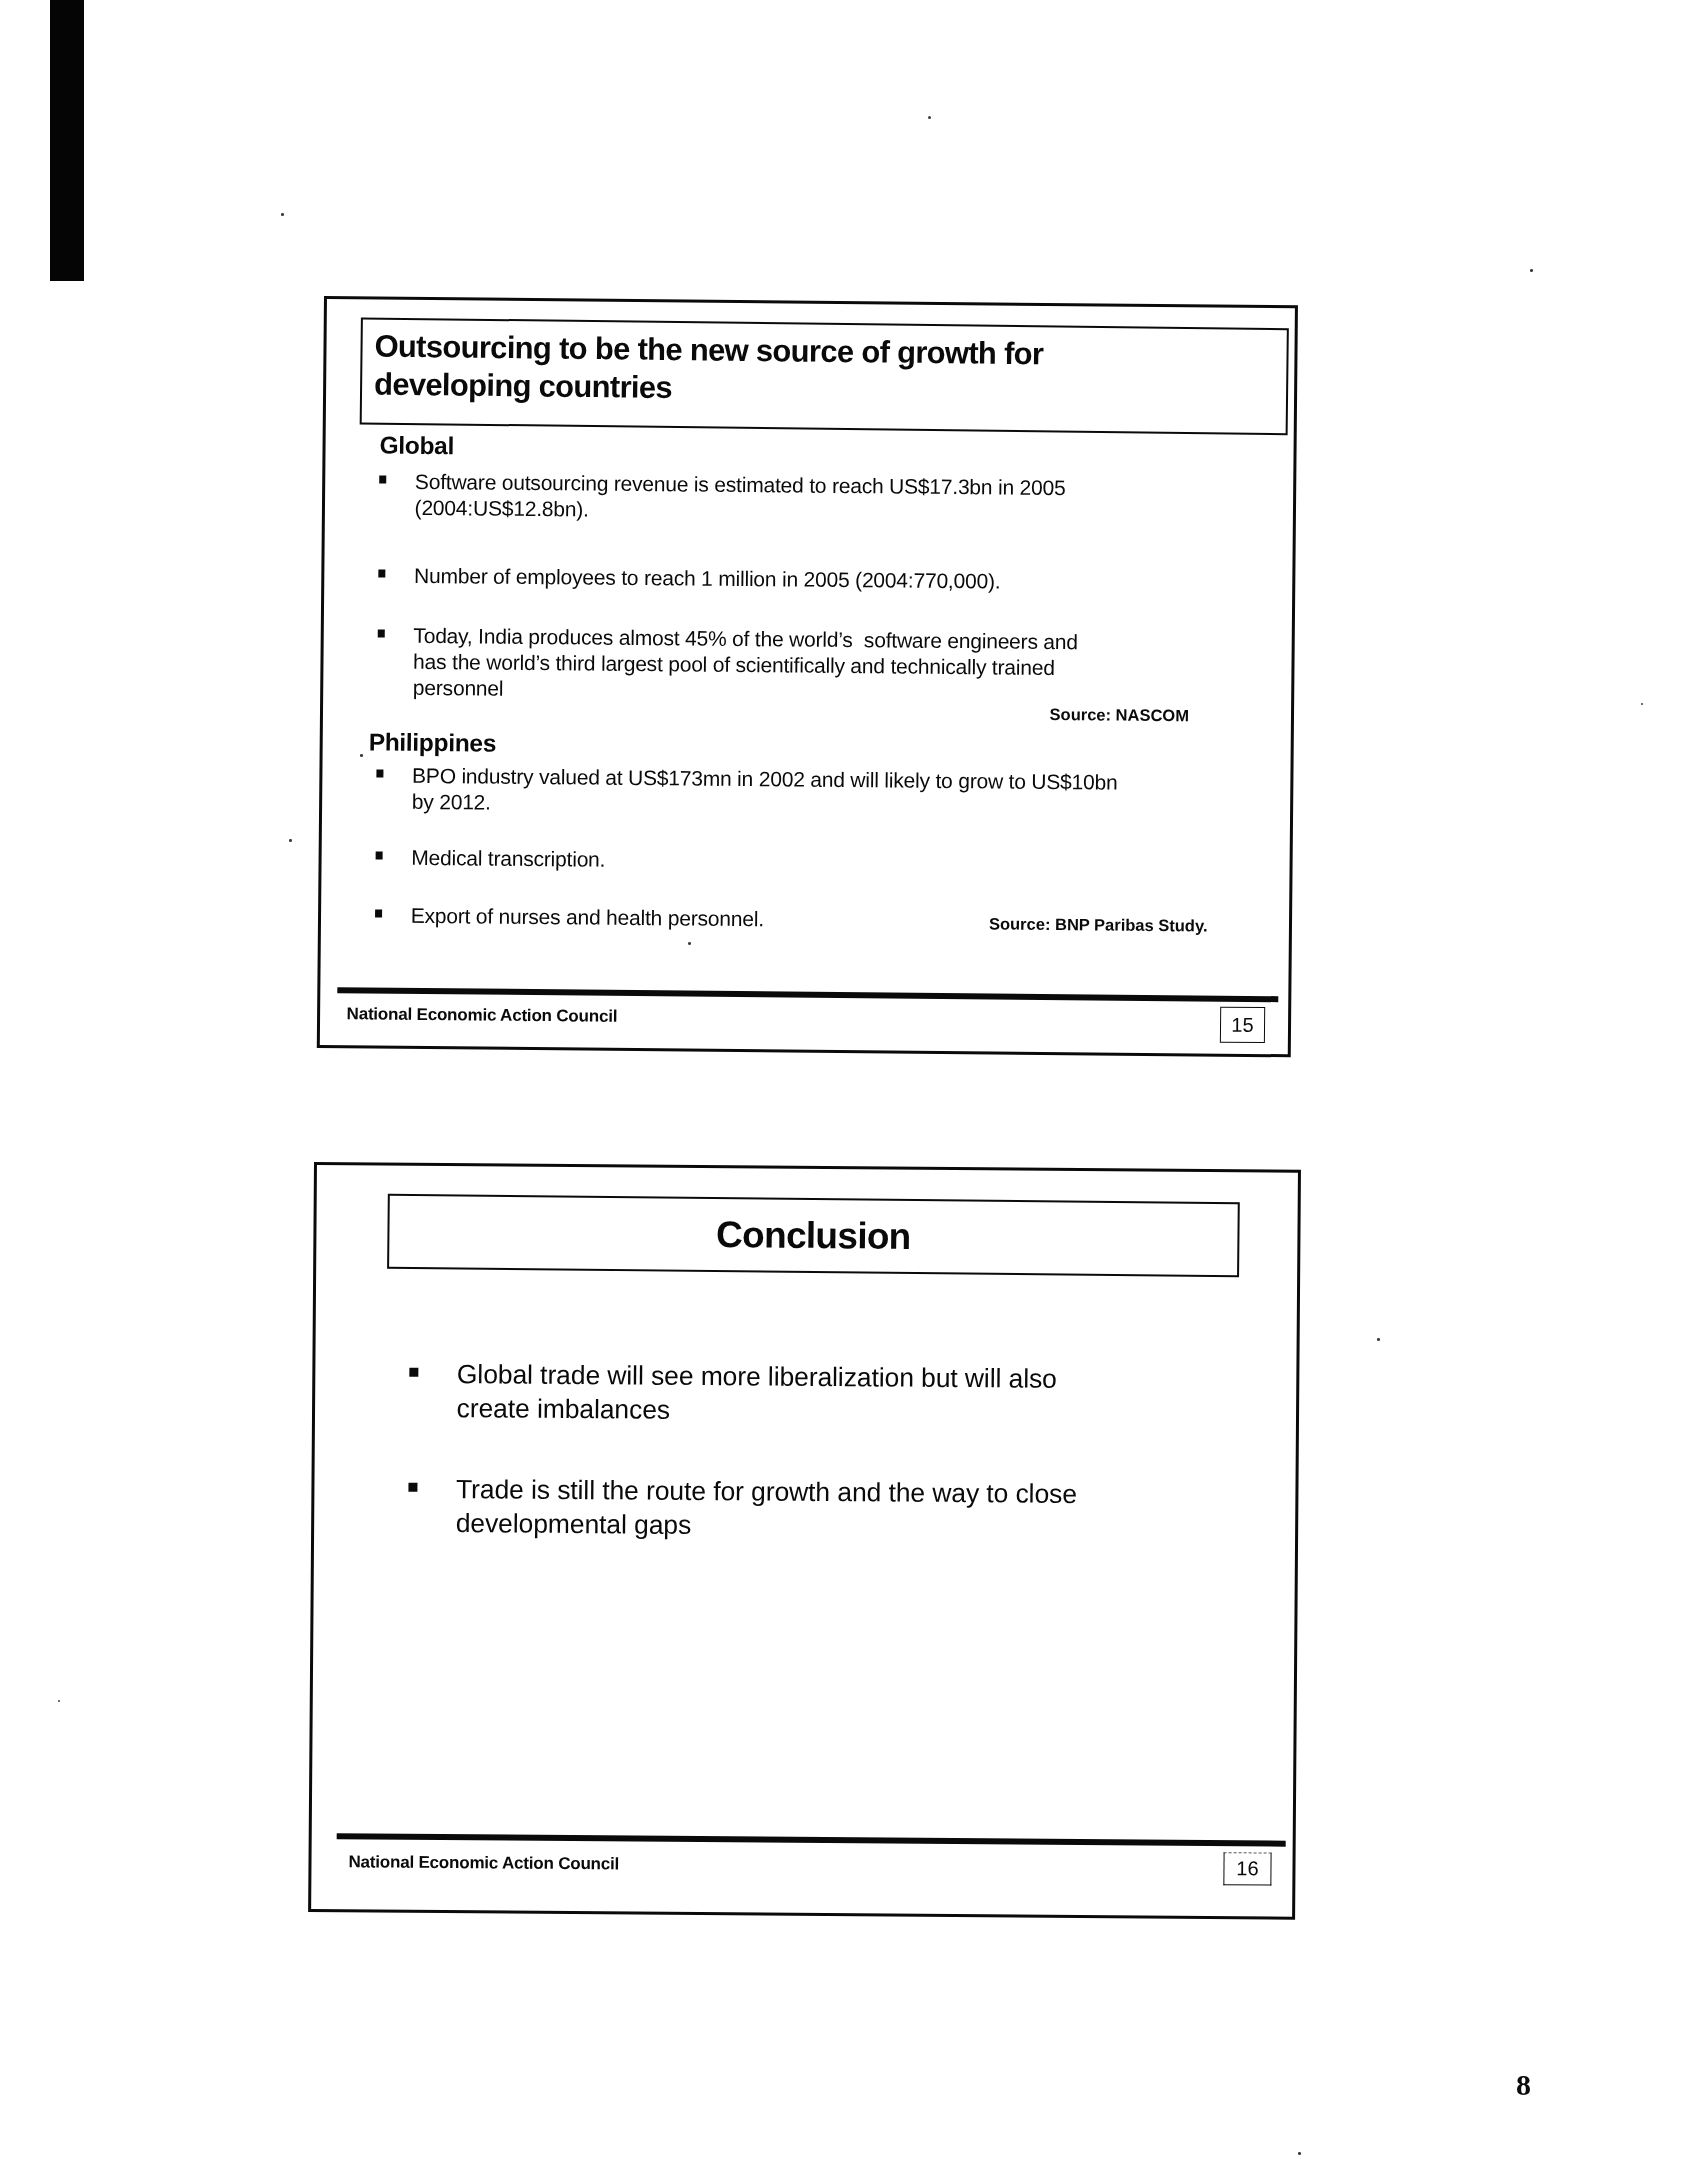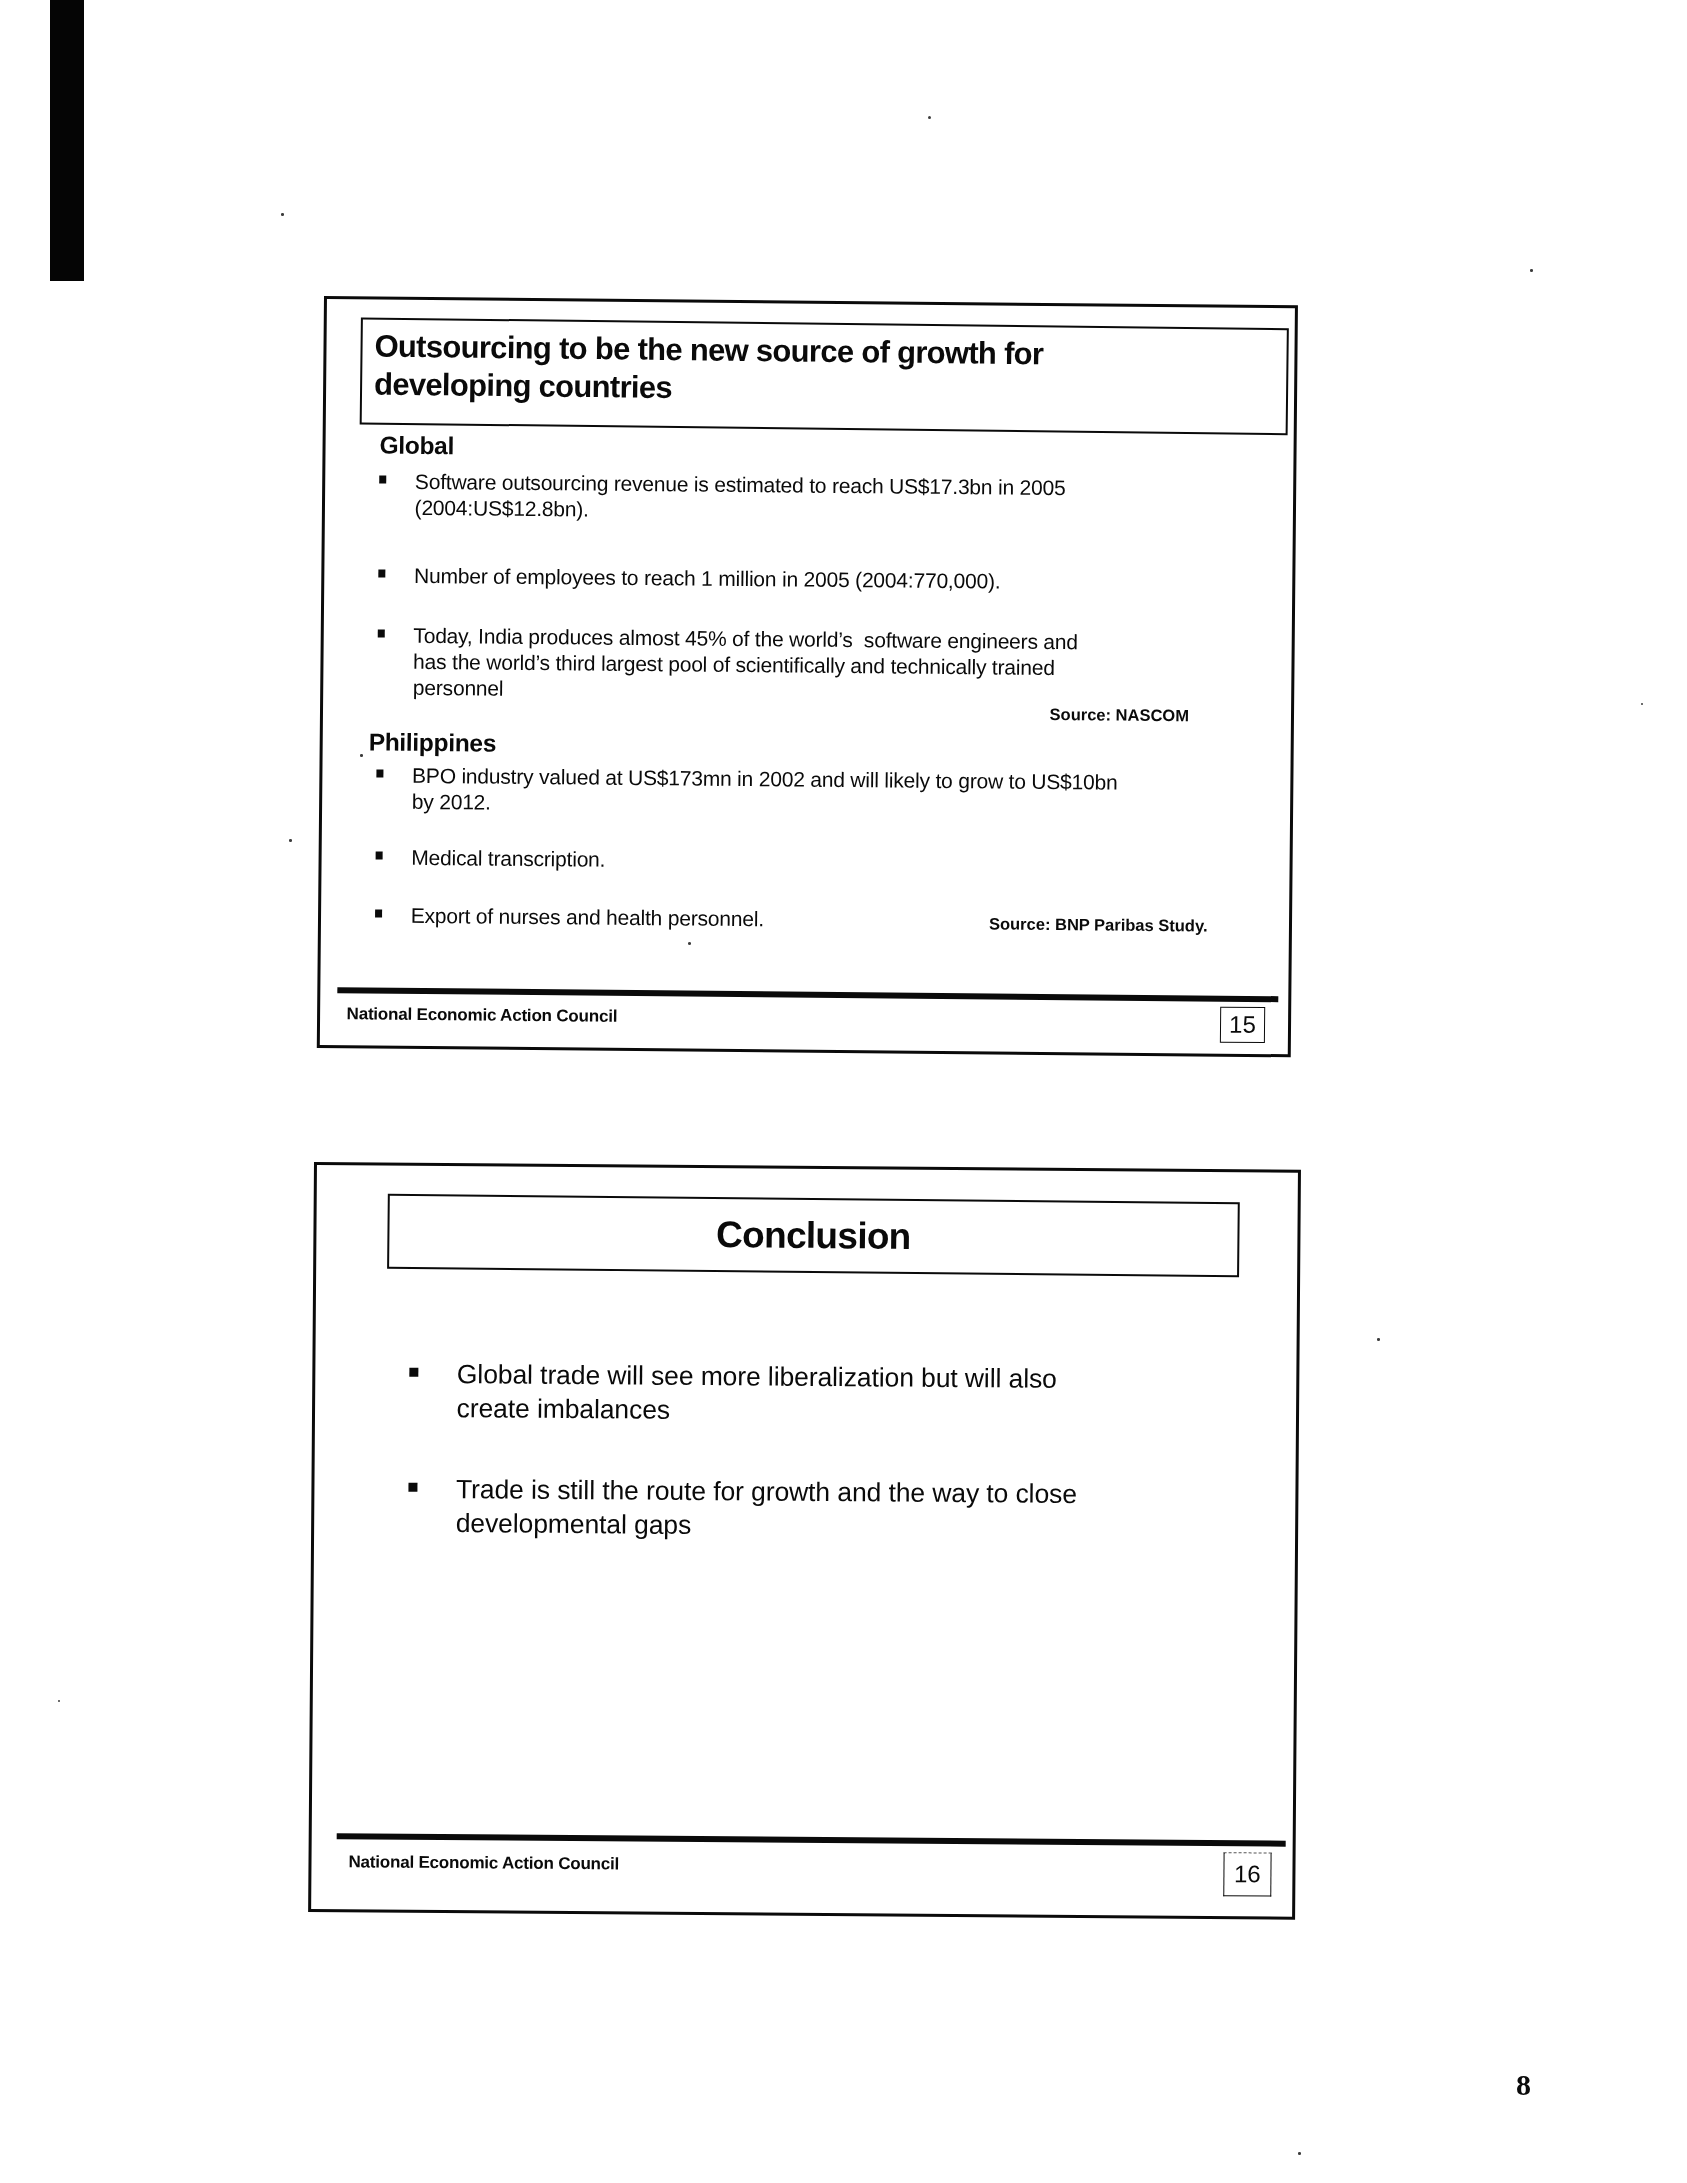--- a/index.html
+++ b/index.html
@@ -43,21 +43,21 @@
   .slide1 .marker { width:7.3px; height:7.3px; margin-top:7.3px; }
   .slide1 .btext { margin-left:28.4px; font-size:21px; line-height:26px; white-space:pre; letter-spacing:-0.2px; }
   .slide2 .marker { width:8.6px; height:8.6px; margin-top:11.2px; }
   .slide2 .btext { margin-left:39px; font-size:26.5px; line-height:34px; white-space:pre; letter-spacing:-0.1px; }
   .source { position:absolute; font-size:16.5px; font-weight:bold; white-space:pre; }
   .rule { position:absolute; background:#0a0a0a; height:6px; }
   .org { position:absolute; font-size:17px; font-weight:bold; letter-spacing:-0.2px; }
   .numbox {
     position:absolute; border:1.3px solid #0a0a0a; background:#fff;
     display:flex; align-items:center; justify-content:center;
-    font-size:24px;
+    font-size:20px;
   }
   .numbox.dashed-top { border-top:1.3px dashed #555; }
   .pagenum {
     position:absolute; left:1516px; top:2068px;
     font-family:"Liberation Serif", serif; font-size:30px; font-weight:bold;
   }
   .speck { position:absolute; background:#1a1a1a; border-radius:50%; opacity:.85; }
 </style>
 </head>
 <body>
@@ -131,21 +131,21 @@
   </div>
 
   <div class="bullet" style="left:94px; top:306px;">
     <div class="marker"></div>
     <div class="btext">Trade is still the route for growth and the way to close
 developmental gaps</div>
   </div>
 
   <div class="rule" style="left:25px; top:668px; width:949px;"></div>
   <div class="org" style="left:37px; top:687px;">National Economic Action Council</div>
-  <div class="numbox dashed-top" style="left:912px; top:680px; width:48px; height:44px;">16</div>
+  <div class="numbox dashed-top" style="left:912px; top:680px; width:48px; height:33px;">16</div>
 </section>
 
 <div class="pagenum">8</div>
 
 <div class="speck" style="left:281px; top:213px; width:2.6px; height:2.6px;"></div>
 <div class="speck" style="left:928px; top:116px; width:3.3px; height:3.3px;"></div>
 <div class="speck" style="left:1530px; top:269px; width:2.6px; height:2.6px;"></div>
 <div class="speck" style="left:360px; top:754px; width:2.6px; height:2.6px;"></div>
 <div class="speck" style="left:688px; top:942px; width:3.3px; height:2.6px;"></div>
 <div class="speck" style="left:1377px; top:1338px; width:2.6px; height:2.6px;"></div>

